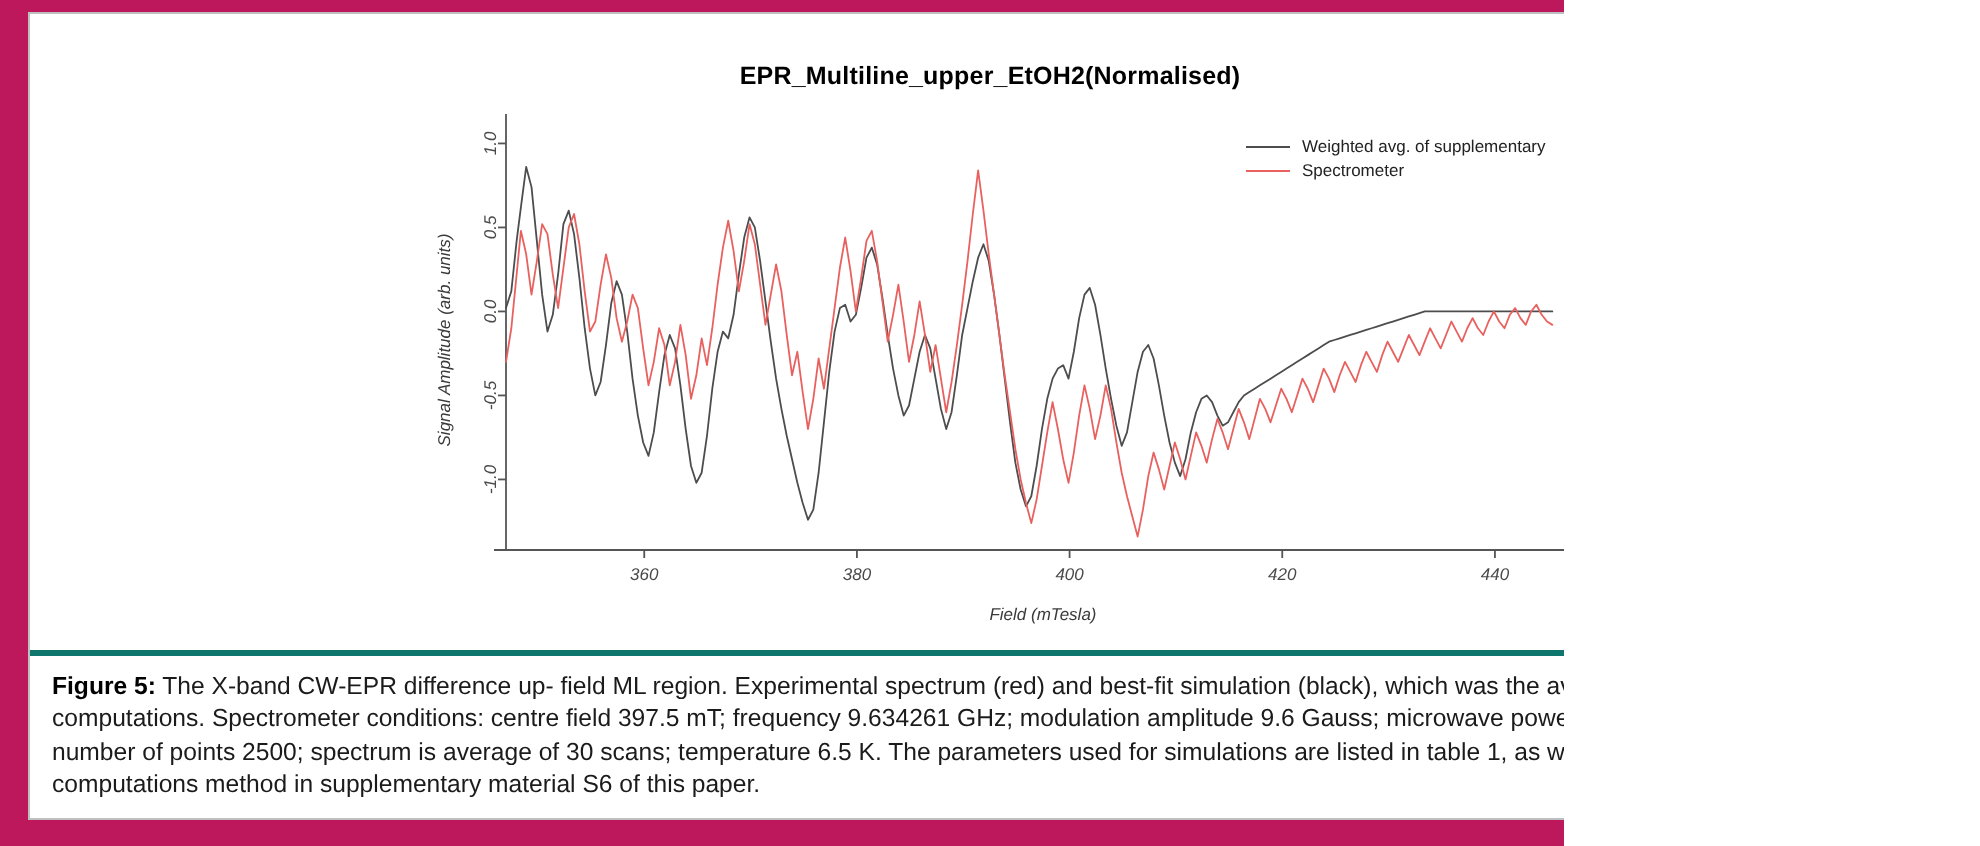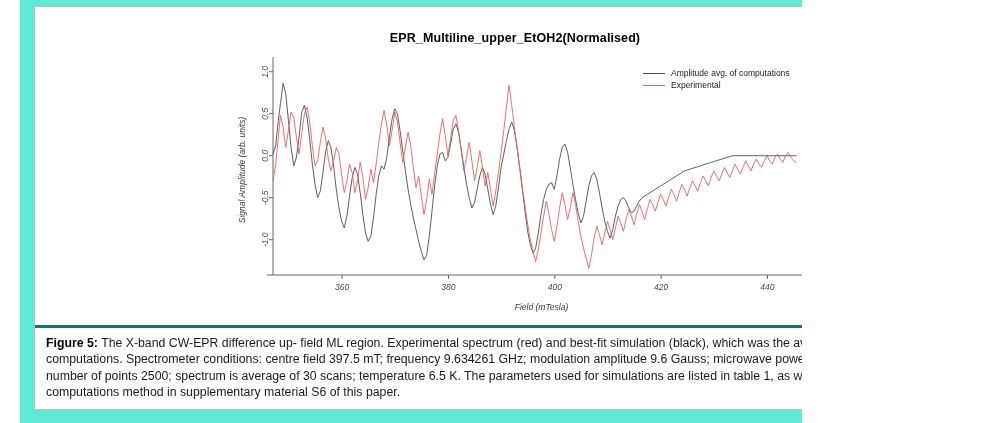--- a/index.html
+++ b/index.html
@@ -7,24 +7,23 @@
     padding: 0;
     background: #ffffff;
   }
   body {
     font-family: "Liberation Sans", sans-serif;
   }
   #page {
     position: relative;
     width: 782px;
     height: 423px;
-    background: #5eead4;
+    background: #be185d;
     box-sizing: border-box;
     overflow: hidden;
-    margin-left: 20px;
   }
   .figure-box {
     position: absolute;
     left: 14px;
     top: 6px;
     width: 962px;
     height: 404px;
     border: 1px solid #bfbfbf;
     box-sizing: border-box;
     background: #ffffff;
@@ -153,25 +152,25 @@
           <g id="series-group">
               <polyline points="238.00,147.04 240.66,138.64 243.32,113.44 245.44,96.64 248.10,76.48 250.76,86.56 253.42,113.44 256.08,140.32 258.74,158.80 261.39,150.40 264.05,130.24 266.71,105.04 269.37,98.32 272.03,110.08 274.69,131.92 277.34,157.12 280.00,177.28 282.66,190.72 285.32,184.00 287.98,165.52 290.64,144.52 293.30,133.60 295.95,140.32 298.61,158.80 301.27,182.32 303.93,200.80 306.59,214.24 309.25,220.96 311.90,209.20 314.56,189.04 317.22,170.56 319.88,160.48 322.54,167.20 325.20,185.68 327.85,207.52 330.51,226.00 333.17,234.40 335.83,229.36 338.49,210.88 341.15,187.36 343.80,168.88 346.46,158.80 349.12,162.16 351.78,150.40 354.44,130.24 357.10,111.76 359.76,101.68 362.41,106.72 365.07,123.52 367.73,143.68 370.39,163.84 373.05,182.32 375.71,197.44 378.36,210.88 381.02,222.64 383.68,234.40 386.34,244.48 389.00,252.88 391.66,247.84 394.31,229.36 396.97,204.16 399.63,178.96 402.29,158.80 404.95,147.04 407.61,145.36 410.27,153.76 412.92,150.40 415.58,136.96 418.24,121.84 420.90,116.80 423.56,125.20 426.22,142.00 428.87,160.48 431.53,177.28 434.19,190.72 436.85,200.80 439.51,195.76 442.17,182.32 444.82,168.88 447.48,160.48 450.14,167.20 452.80,182.32 455.46,197.44 458.12,207.52 460.78,199.12 463.43,180.64 466.09,160.48 468.75,147.04 471.41,133.60 474.07,121.84 476.73,115.12 479.38,123.52 482.04,140.32 484.70,160.48 487.36,182.32 490.02,204.16 492.68,224.32 495.33,237.76 497.99,246.16 500.65,241.12 503.31,226.00 505.97,207.52 508.63,192.40 511.29,182.32 513.94,177.28 516.60,175.60 519.26,182.32 521.92,168.88 524.58,152.08 527.24,140.32 529.89,136.96 532.55,145.36 535.21,160.48 537.87,177.28 540.53,192.40 543.19,205.84 545.84,215.92 548.50,209.20 551.16,194.08 553.82,178.96 556.48,168.88 559.14,165.52 561.80,172.24 564.45,185.68 567.11,200.80 569.77,214.24 572.43,224.32 575.09,231.04 577.75,222.64 580.40,209.20 583.06,199.12 585.72,192.40 588.38,190.72 591.04,194.08 593.70,200.80 596.35,205.84 599.01,204.16 601.67,199.12 604.33,194.08 606.99,190.72 609.65,189.04 612.30,187.36 614.96,185.68 617.62,184.00 620.28,182.32 622.94,180.64 625.60,178.96 628.26,177.28 630.91,175.60 633.57,173.92 636.23,172.24 638.89,170.56 641.55,168.88 644.21,167.20 646.86,165.52 649.52,163.84 652.18,163.00 654.84,162.16 657.50,161.32 660.16,160.48 662.81,159.64 665.47,158.80 668.13,157.96 670.79,157.12 673.45,156.28 676.11,155.44 678.77,154.60 681.42,153.76 684.08,152.92 686.74,152.08 689.40,151.24 692.06,150.40 694.72,149.56 697.37,148.72 700.03,148.72 702.69,148.72 708.01,148.72 713.32,148.72 718.64,148.72 723.96,148.72 729.28,148.72 734.59,148.72 739.91,148.72 745.23,148.72 750.54,148.72 755.86,148.72 761.18,148.72 766.49,NaN 771.81,NaN" fill="none" stroke="#4d4d4d" stroke-width="0.9" stroke-linejoin="round" stroke-linecap="round"></polyline>
               <polyline points="238.00,173.92 240.66,157.12 243.32,130.24 245.44,108.40 248.10,120.16 250.76,140.32 253.42,123.52 256.08,105.04 258.74,110.08 261.39,130.24 264.05,147.04 266.71,126.88 269.37,106.72 272.03,100.00 274.69,115.12 277.34,138.64 280.00,158.80 282.66,153.76 285.32,135.28 287.98,120.16 290.64,131.92 293.30,152.08 295.95,163.84 298.61,153.76 301.27,140.32 303.93,147.04 306.59,167.20 309.25,185.68 311.90,173.92 314.56,157.12 317.22,165.52 319.88,185.68 322.54,173.92 325.20,155.44 327.85,170.56 330.51,192.40 333.17,180.64 335.83,162.16 338.49,175.60 341.15,157.12 343.80,135.28 346.46,116.80 349.12,103.36 351.78,118.48 354.44,138.64 357.10,123.52 359.76,105.04 362.41,115.12 365.07,135.28 367.73,155.44 370.39,140.32 373.05,125.20 375.71,138.64 378.36,160.48 381.02,180.64 383.68,168.88 386.34,189.04 389.00,207.52 391.66,192.40 394.31,172.24 396.97,187.36 399.63,167.20 402.29,147.04 404.95,126.88 407.61,111.76 410.27,128.56 412.92,148.72 415.58,131.92 418.24,113.44 420.90,108.40 423.56,123.52 426.22,143.68 428.87,163.84 431.53,150.40 434.19,135.28 436.85,153.76 439.51,173.92 442.17,160.48 444.82,143.68 447.48,160.48 450.14,178.96 452.80,165.52 455.46,182.32 458.12,199.12 460.78,184.00 463.43,165.52 466.09,145.36 468.75,123.52 471.41,100.00 474.07,78.16 476.73,98.32 479.38,120.16 482.04,140.32 484.70,160.48 487.36,180.64 490.02,199.12 492.68,217.60 495.33,232.72 497.99,244.48 500.65,254.56 503.31,242.80 505.97,226.00 508.63,209.20 511.29,194.08 513.94,207.52 516.60,222.64 519.26,234.40 521.92,219.28 524.58,200.80 527.24,185.68 529.89,197.44 532.55,212.56 535.21,200.80 537.87,185.68 540.53,197.44 543.19,214.24 545.84,229.36 548.50,241.12 551.16,251.20 553.82,261.28 556.48,247.84 559.14,231.04 561.80,219.28 564.45,227.68 567.11,237.76 569.77,226.00 572.43,214.24 575.09,222.64 577.75,232.72 580.40,220.96 583.06,209.20 585.72,215.92 588.38,224.32 591.04,212.56 593.70,202.48 596.35,209.20 599.01,217.60 601.67,207.52 604.33,197.44 606.99,204.16 609.65,212.56 612.30,202.48 614.96,192.40 617.62,197.44 620.28,204.16 622.94,195.76 625.60,187.36 628.26,192.40 630.91,199.12 633.57,190.72 636.23,182.32 638.89,187.36 641.55,194.08 644.21,185.68 646.86,177.28 649.52,182.32 652.18,189.04 654.84,180.64 657.50,173.92 660.16,178.96 662.81,184.00 665.47,175.60 668.13,168.88 670.79,173.92 673.45,178.96 676.11,170.56 678.77,163.84 681.42,168.88 684.08,173.92 686.74,167.20 689.40,160.48 692.06,165.52 694.72,170.56 697.37,163.84 700.03,157.12 702.69,162.16 705.35,167.20 708.01,160.48 710.67,153.76 713.32,158.80 715.98,163.84 718.64,157.12 721.30,152.08 723.96,157.12 726.62,160.48 729.28,153.76 731.93,148.72 734.59,153.76 737.25,157.12 739.91,150.40 742.57,147.04 745.23,152.08 747.88,155.44 750.54,148.72 753.20,145.36 755.86,150.40 758.52,153.76 761.18,155.44 763.83,NaN 766.49,NaN 769.15,NaN 771.81,NaN" fill="none" stroke="#e8615f" stroke-width="0.9" stroke-linejoin="round" stroke-linecap="round"></polyline>
             </g>
         </svg>
       </div>
 
       <div class="legend">
         <div class="legend-row">
           <span class="legend-swatch" style="border-top-color:#4d4d4d"></span>
-          <span class="legend-label">Amplitude avg. of computations</span>
+          <span class="legend-label">Weighted avg. of supplementary</span>
         </div>
         <div class="legend-row">
           <span class="legend-swatch" style="border-top-color:#e8615f"></span>
-          <span class="legend-label">Experimental</span>
+          <span class="legend-label">Spectrometer</span>
         </div>
       </div>
     </div>
 
     <div class="caption">
       <b>Figure 5:</b><span> The X-band CW-EPR difference up- field ML region. Experimental spectrum (red) and best-fit simulation (black), which was the average of 7 weighted computations. Spectrometer conditions: centre field 397.5 mT; frequency 9.634261 GHz; modulation amplitude 9.6 Gauss; microwave power 0.5 mW; sweep width 100 mT; number of points 2500; spectrum is average of 30 scans; temperature 6.5 K. The parameters used for simulations are listed in table 1, as well as weighted average of computations method in supplementary material S6 of this paper.</span>
     </div>
 
   </div>
 </div>

